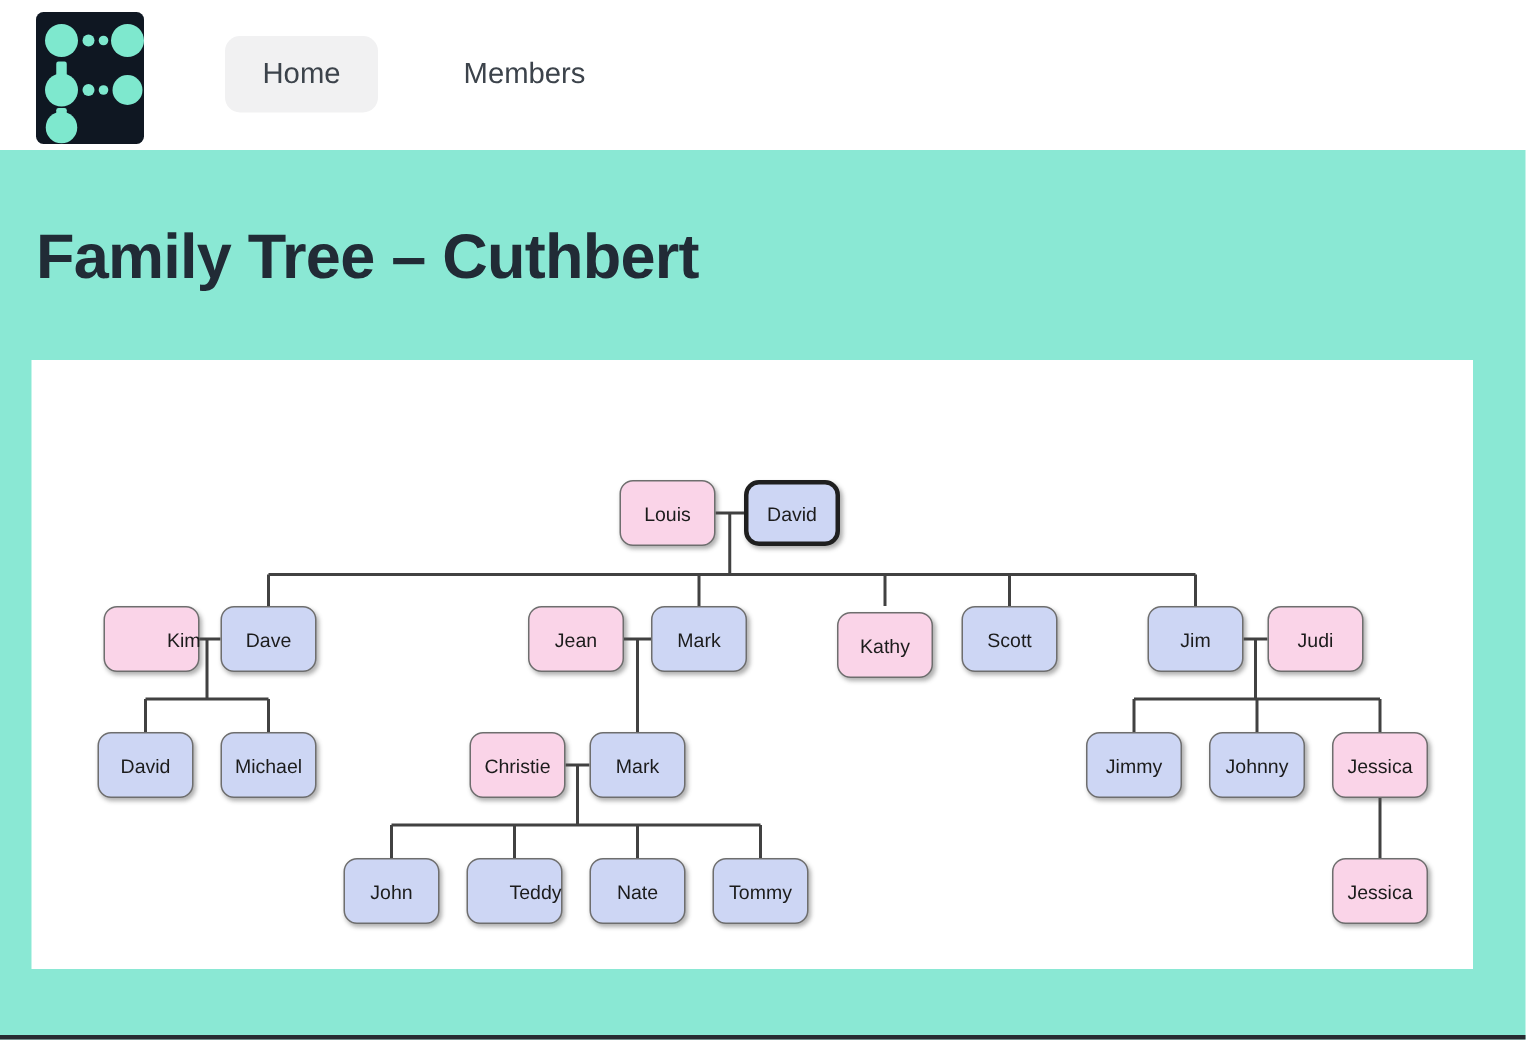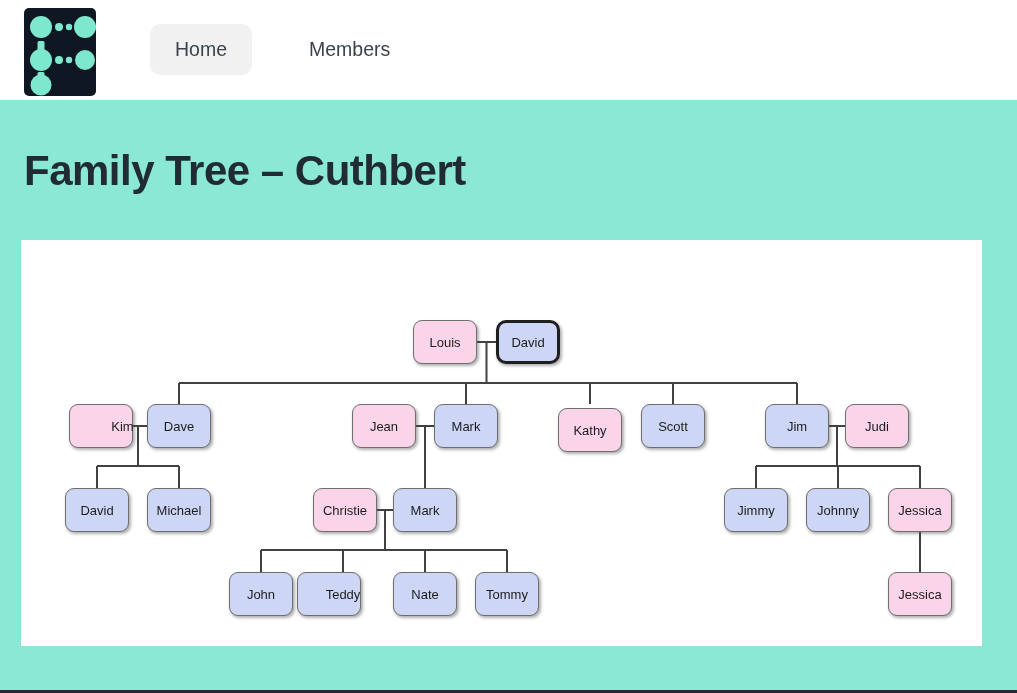--- a/index.html
+++ b/index.html
@@ -111,21 +111,21 @@
         <div class="node m" style="left: 744px; top: 164px;">Jim</div>
         <div class="node f" style="left: 824px; top: 164px;">Judi</div>
         <div class="node m" style="left: 44px; top: 248px;">David</div>
         <div class="node m" style="left: 126px; top: 248px;">Michael</div>
         <div class="node f" style="left: 292px; top: 248px;">Christie</div>
         <div class="node m" style="left: 372px; top: 248px;">Mark</div>
         <div class="node m" style="left: 703px; top: 248px;">Jimmy</div>
         <div class="node m" style="left: 785px; top: 248px;">Johnny</div>
         <div class="node f" style="left: 867px; top: 248px;">Jessica</div>
         <div class="node m" style="left: 208px; top: 332px;">John</div>
-        <div class="node m" style="left: 276px; top: 332px; padding-left: 28px;">Teddy</div>
+        <div class="node m" style="left: 290px; top: 332px; padding-left: 28px;">Teddy</div>
         <div class="node m" style="left: 372px; top: 332px;">Nate</div>
         <div class="node m" style="left: 454px; top: 332px;">Tommy</div>
         <div class="node f" style="left: 867px; top: 332px;">Jessica</div>
       </div>
   </div>
 </div>
 
 <div class="window-edge"></div>
 
 </body></html>

